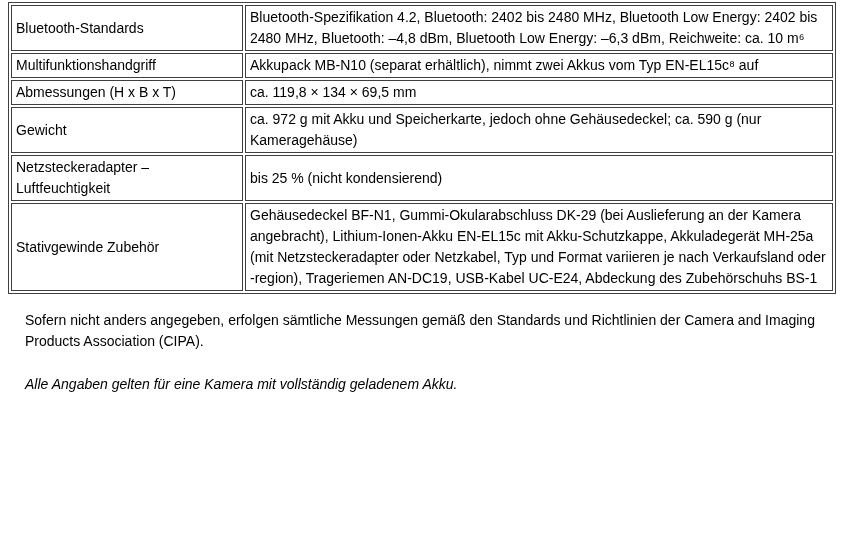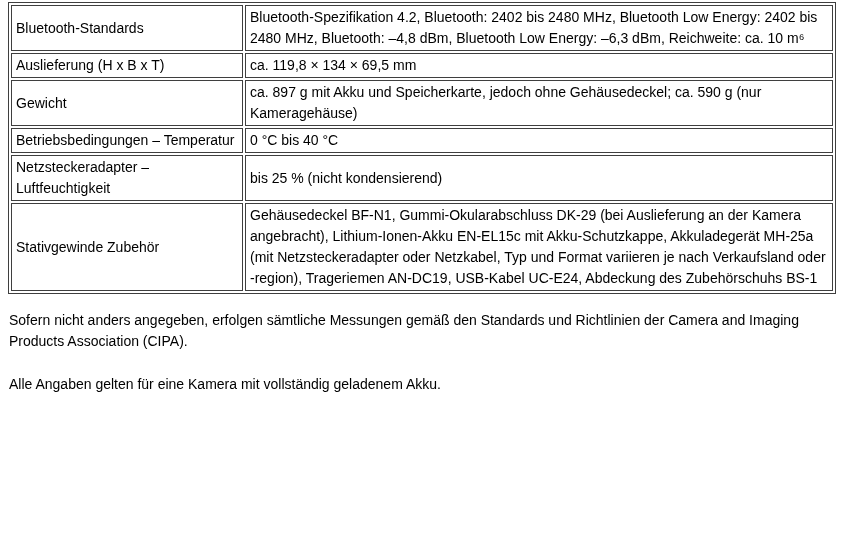--- a/index.html
+++ b/index.html
@@ -33,46 +33,47 @@
   td.label-cell {
     width: 222px;
   }
   td.value-cell {
     width: auto;
   }
   .notes {
     margin-left: 1px;
   }
   .notes p {
-    margin: 16px 0 14px 0;
+    margin: 16px 0 14px 16px;
   }
   .notes p + p {
     margin-top: 22px;
+    font-style: italic;
   }
 </style>
 </head>
 <body>
 
 <table class="spec-table">
   <tbody>
     <tr>
       <td class="label-cell">Bluetooth-Standards</td>
       <td class="value-cell">Bluetooth-Spezifikation 4.2, Bluetooth: 2402 bis 2480 MHz, Bluetooth Low Energy: 2402 bis 2480 MHz, Bluetooth: –4,8 dBm, Bluetooth Low Energy: –6,3 dBm, Reichweite: ca. 10 m⁶</td>
     </tr>
     <tr>
-      <td class="label-cell">Auslieferung (H x B x T)</td>
+      <td class="label-cell">Multifunktionshandgriff</td>
+      <td class="value-cell">Akkupack MB-N10 (separat erhältlich), nimmt zwei Akkus vom Typ EN-EL15c⁸ auf</td>
+    </tr>
+    <tr>
+      <td class="label-cell">Abmessungen (H x B x T)</td>
       <td class="value-cell">ca. 119,8 × 134 × 69,5 mm</td>
     </tr>
     <tr>
       <td class="label-cell">Gewicht</td>
-      <td class="value-cell">ca. 897 g mit Akku und Speicherkarte, jedoch ohne Gehäusedeckel; ca. 590 g (nur Kameragehäuse)</td>
-    </tr>
-    <tr>
-      <td class="label-cell">Betriebsbedingungen – Temperatur</td>
-      <td class="value-cell">0 °C bis 40 °C</td>
+      <td class="value-cell">ca. 972 g mit Akku und Speicherkarte, jedoch ohne Gehäusedeckel; ca. 590 g (nur Kameragehäuse)</td>
     </tr>
     <tr>
       <td class="label-cell">Netzsteckeradapter – Luftfeuchtigkeit</td>
       <td class="value-cell">bis 25 % (nicht kondensierend)</td>
     </tr>
     <tr>
       <td class="label-cell">Stativgewinde Zubehör</td>
       <td class="value-cell">Gehäusedeckel BF-N1, Gummi-Okularabschluss DK-29 (bei Auslieferung an der Kamera angebracht), Lithium-Ionen-Akku EN-EL15c mit Akku-Schutzkappe, Akkuladegerät MH-25a (mit Netzsteckeradapter oder Netzkabel, Typ und Format variieren je nach Verkaufsland oder -region), Trageriemen AN-DC19, USB-Kabel UC-E24, Abdeckung des Zubehörschuhs BS-1</td>
     </tr>
   </tbody>

